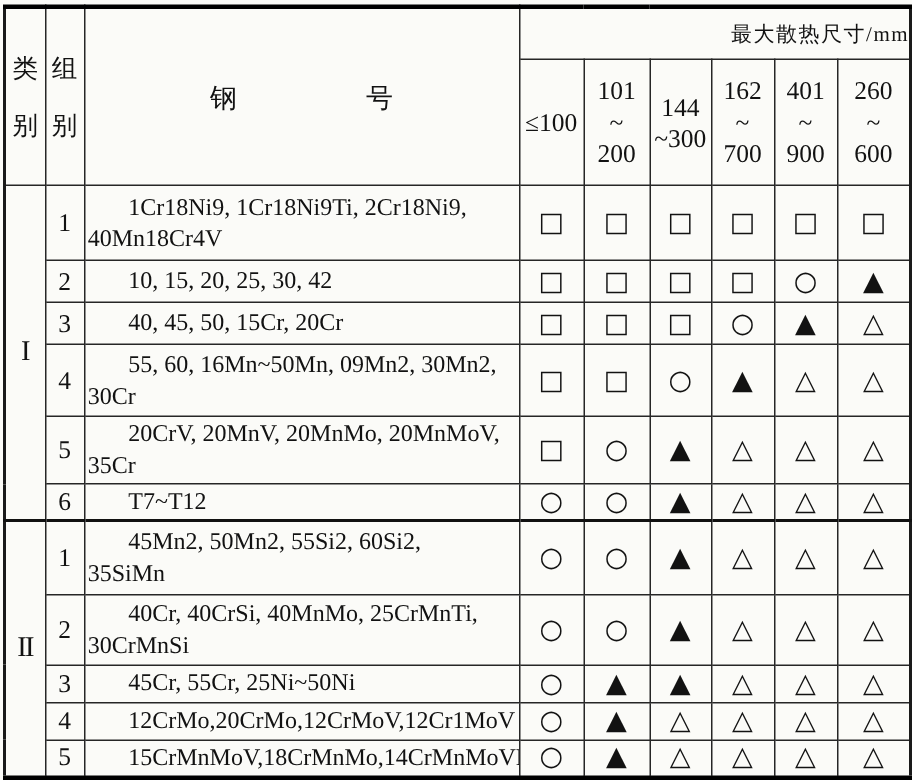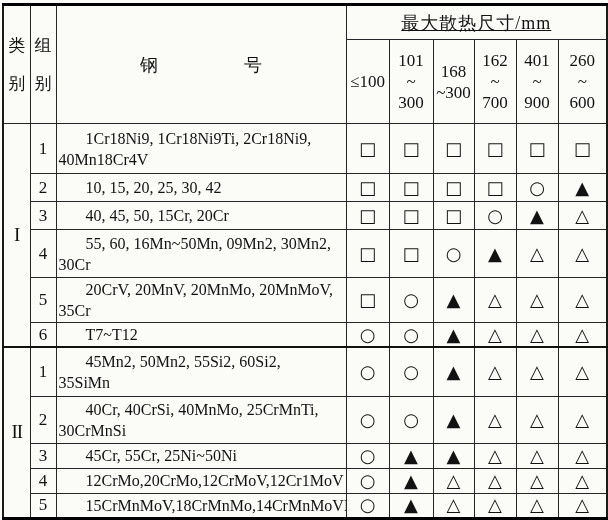--- a/index.html
+++ b/index.html
@@ -34,24 +34,23 @@
     display: flex; flex-direction: column; align-items: center;
     justify-content: center; gap: 20px; line-height: 18px;
   }
   th.steel-head { font-size: 18px; }
   th.steel-head .hstack {
     display: flex; flex-direction: row; justify-content: center;
     gap: 86px;
   }
   th.size-title {
     height: 33px;
-    font-size: 18px;
-    text-align: center;
+    font-size: 14px;
+    text-align: right;
     letter-spacing: 1px;
-    text-decoration: underline;
   }
   tr.range-row th {
     height: 83px;
     font-size: 17px;
     text-align: center;
   }
   tr.range-row th div { line-height: 21px; }
   
   td.cat {
     text-align: center;
@@ -116,24 +115,24 @@
     </tr>
     <tr class="range-row">
       <th>
         <div>≤100</div>
         <div></div>
         <div></div>
       </th>
       <th>
         <div>101</div>
         <div>~</div>
-        <div>300</div>
-      </th>
-      <th>
-        <div>168</div>
+        <div>200</div>
+      </th>
+      <th>
+        <div>144</div>
         <div>~300</div>
         <div></div>
       </th>
       <th>
         <div>162</div>
         <div>~</div>
         <div>700</div>
       </th>
       <th>
         <div>401</div>

